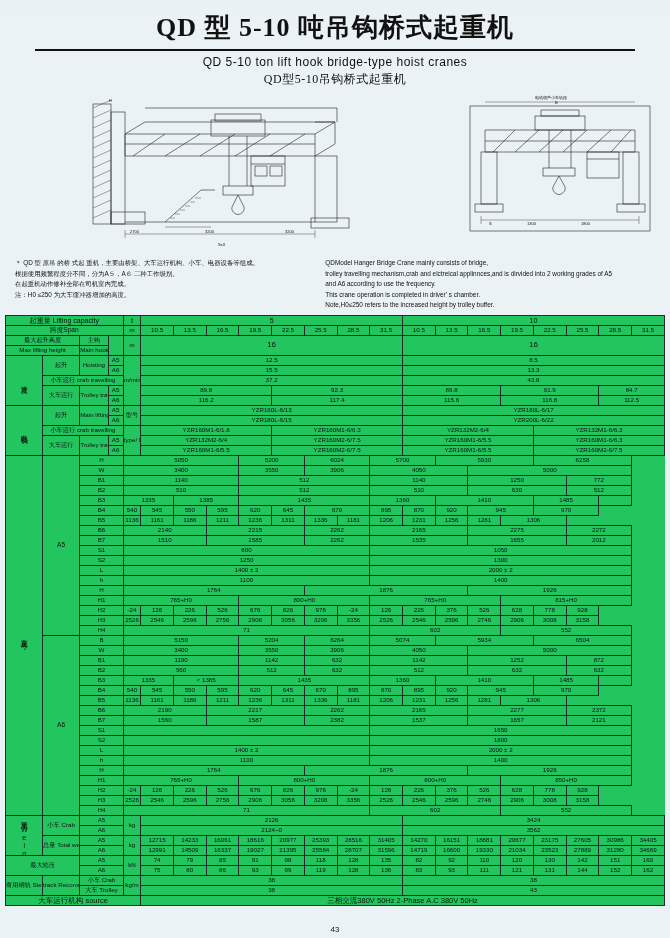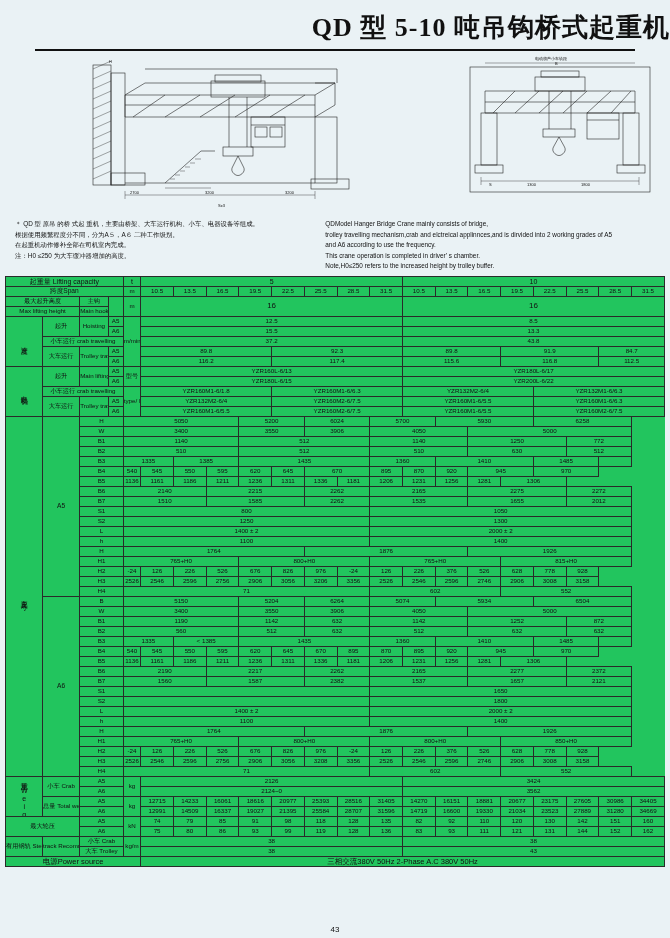--- a/index.html
+++ b/index.html
@@ -7,21 +7,21 @@
     width:670px;height:938px;
     background:#e9f1f4;
     font-family:"Liberation Sans", sans-serif;
     color:#111;
     overflow:hidden;
   }
   .page{position:relative;width:670px;height:938px;background:#eaf2f5;}
 
   
   .title-main{
-    text-align:right;
+    text-align:center;
     font-family:"Liberation Serif", serif;
     font-weight:bold;
     font-size:26px;
     letter-spacing:1px;
     margin:10px 0 2px 0;
   }
   .rule{
     width:600px;height:2px;background:#111;margin:4px auto 4px auto;
   }
   .title-sub{
@@ -81,20 +81,22 @@
   .footer-row td{font-size:7.5px;height:12px;}
   .pg{position:absolute;left:0;right:0;bottom:14px;text-align:center;font-size:8px;}
 </style>
 </head>
 <body>
 
 <div class="page">
 
   <div class="title-main">QD 型 5-10 吨吊钩桥式起重机</div>
   <div class="rule"></div>
+  <div class="title-sub">QD 5-10 ton lift hook bridge-type hoist cranes</div>
+  <div class="title-sub2">QD型5-10吊钩桥式起重机</div>
 
   <div class="drawing">
     <svg width="640" height="160" viewBox="0 0 640 160">
       <g stroke="#222" fill="none" stroke-width="0.6">
 
         <rect x="78" y="10" width="18" height="120"></rect>
         <g stroke-width="0.4">
           <line x1="78" y1="14" x2="96" y2="6"></line>
             <line x1="78" y1="24" x2="96" y2="16"></line>
           <line x1="78" y1="34" x2="96" y2="26"></line>
@@ -793,20 +795,20 @@
       <td colspan="8">38</td>
       <td colspan="8">38</td>
     </tr>
     <tr>
       <td colspan="2" class="lbl">大车 Trolley</td>
       <td colspan="8">38</td>
       <td colspan="8">43</td>
     </tr>
 
     <tr class="footer-row">
-      <td colspan="5" class="lblv">电源Power source</td>
+      <td colspan="5" class="lblv">大车运行机构 source</td>
       <td colspan="16">三相交流380V 50Hz 2-Phase A.C 380V 50Hz</td>
     </tr>
   </tbody>
     </table>
 
   <div class="pg">43</div>
 </div>
 
 </body></html>

